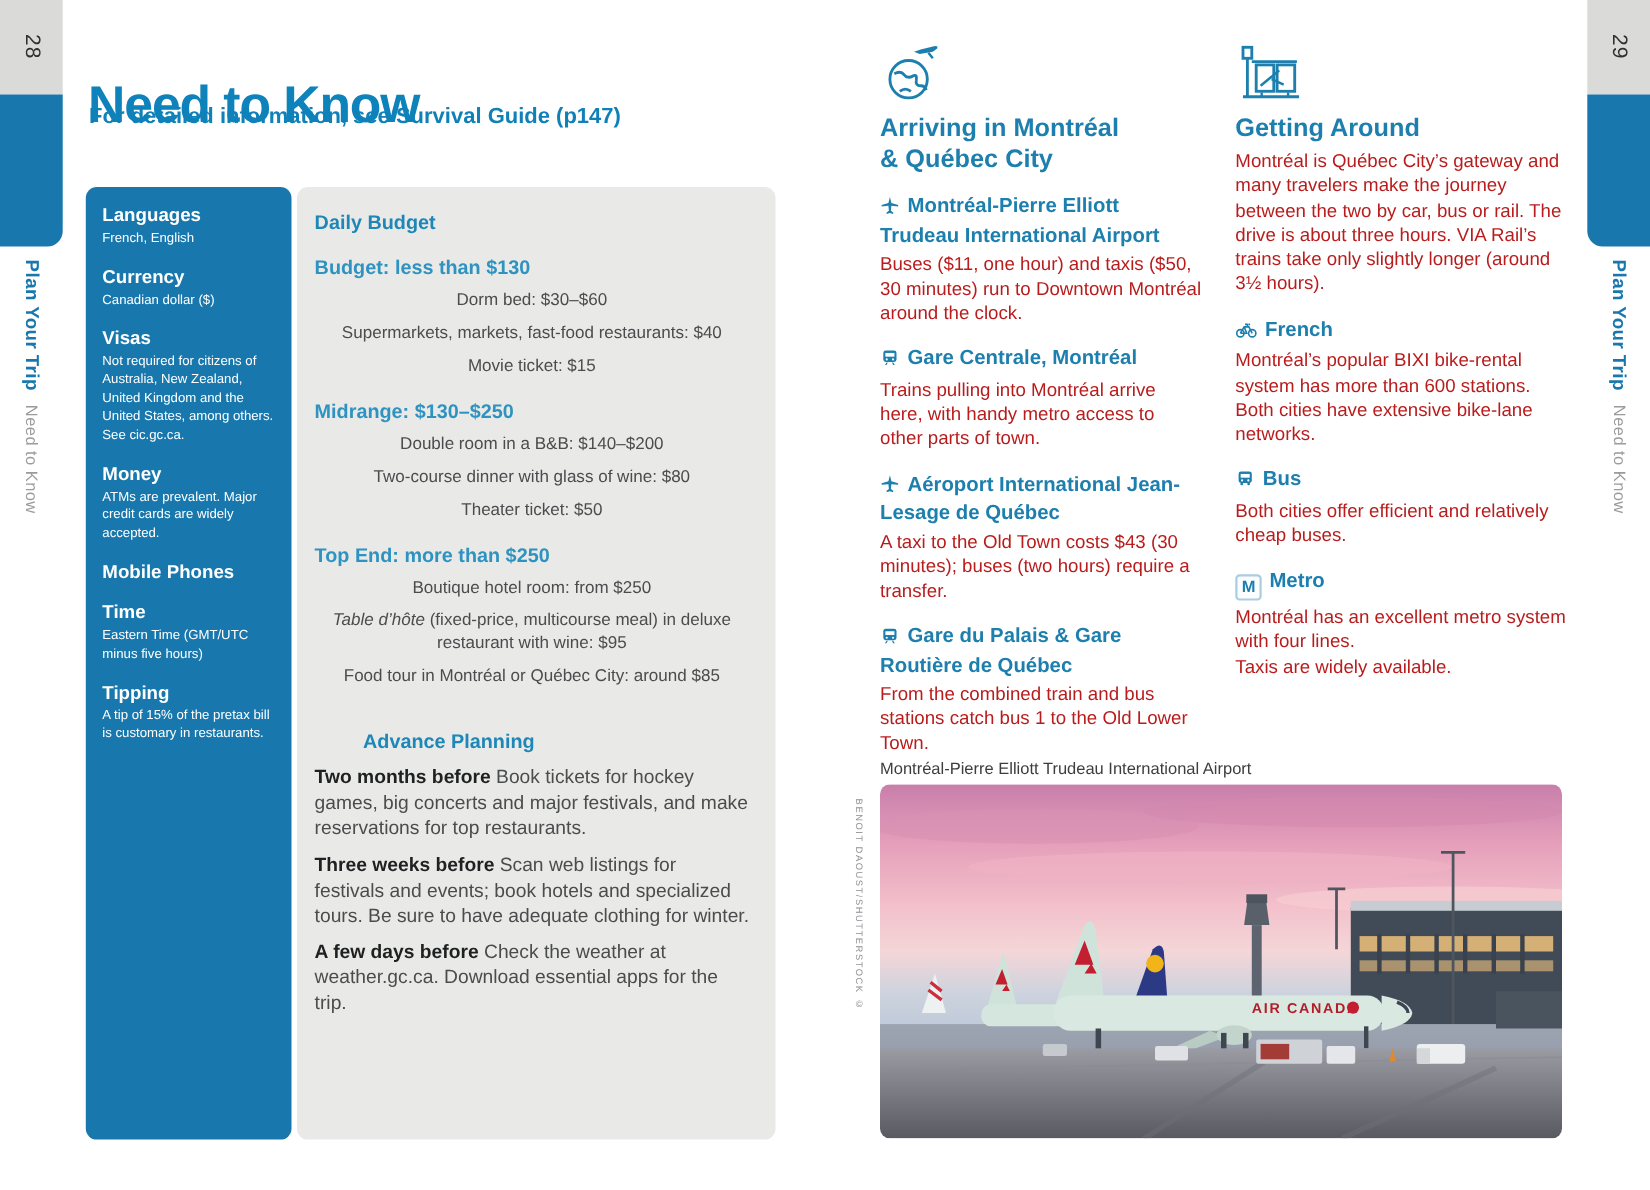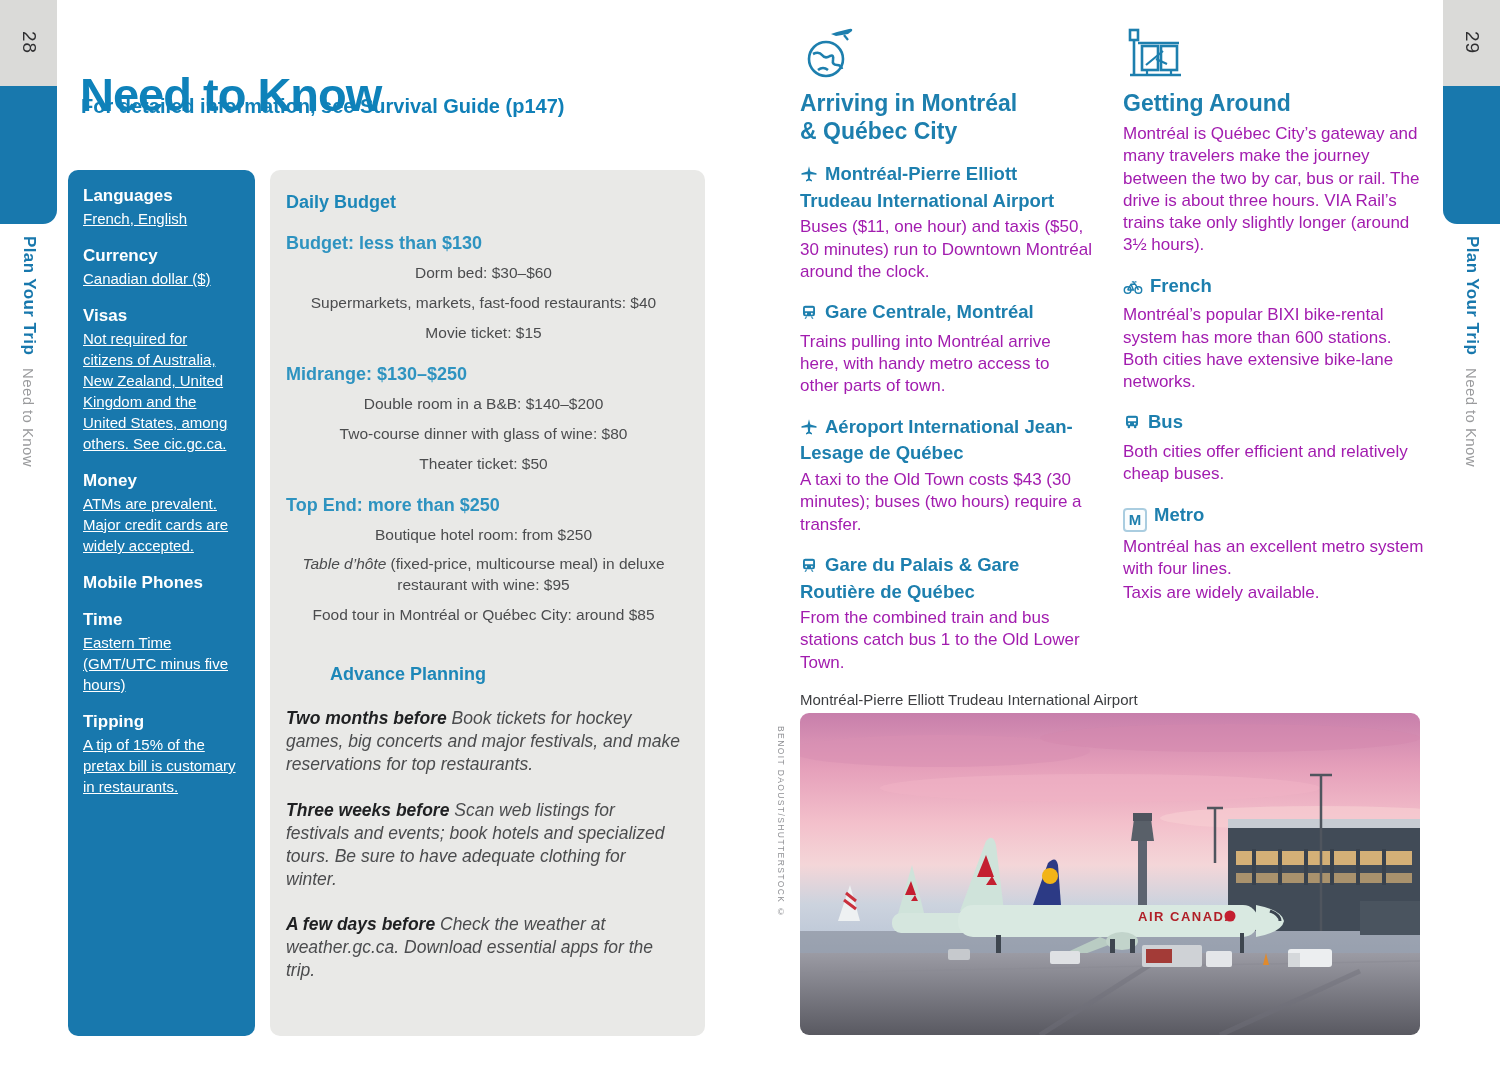--- a/index.html
+++ b/index.html
@@ -24,45 +24,45 @@
   .side-label .bold{font-size:17px;font-weight:700;color:#1878ad;letter-spacing:.4px;}
   .side-label .lite{font-size:15px;color:#9a9b9d;letter-spacing:.4px;}
 
   
   .page-title{position:absolute;left:80px;top:36px;font-size:47px;font-weight:700;
     color:#0e82ba;letter-spacing:-1px;}
   .page-subtitle{position:absolute;left:81px;top:95px;font-size:20px;font-weight:700;
     color:#1080b8;}
 
   
-  .facts-panel{position:absolute;left:68px;top:170px;width:187px;height:866px;
+  .facts-panel{position:absolute;left:78px;top:170px;width:187px;height:866px;
     background:#1878ad;border-radius:10px;box-sizing:border-box;padding:16px 15px;color:#fff;}
   .fact{margin-bottom:17px;}
   .fact-label{font-size:17px;font-weight:700;margin-bottom:2px;}
-  .fact-text{font-size:15px;line-height:1.4;text-decoration:underline;}
+  .fact-text{font-size:12px;line-height:1.4;}
 
   .budget-panel{position:absolute;left:270px;top:170px;width:435px;height:866px;
     background:#e9e9e7;border-radius:10px;box-sizing:border-box;padding:16px 24px 16px 16px;}
   .h2-gray{font-size:18px;font-weight:700;color:#1d87b8;margin:6px 0 2px 0;}
   .tier-head{font-size:18px;font-weight:700;color:#2e93c0;margin:20px 0 3px 0;}
   .budget-item{font-size:15.5px;color:#4b4c4e;line-height:1.35;margin:9px 0;text-align:center;}
   .budget-item .it{font-style:italic;}
   .planning-title{margin-top:38px;margin-left:44px;}
-  .plan-para{font-size:17.5px;color:#4b4c4e;line-height:1.32;margin:22px 0;font-style:italic;}
+  .plan-para{font-size:17.5px;color:#4b4c4e;line-height:1.32;margin:10px 0;}
   .plan-para b{color:#1f2022;}
 
   
-  .col{position:absolute;top:23px;}
+  .col{position:absolute;top:36px;}
   .col1{left:800px;width:292px;}
   .col2{left:1123px;width:302px;}
   .col-icon{height:62px;margin-bottom:4px;color:#1d7fae;}
   .h2-col{font-size:23px;font-weight:700;color:#1d7fae;line-height:1.22;margin:4px 0 2px 0;}
   .sec-head{font-size:18.5px;font-weight:700;color:#1d7fae;line-height:1.28;margin:17px 0 4px 0;}
   .sec-head .ic{display:inline-block;vertical-align:-3px;margin-right:7px;color:#1d7fae;}
-  .sec-body{font-size:17px;color:#a21caf;line-height:1.31;margin:2px 0;}
+  .sec-body{font-size:17px;color:#b91c1c;line-height:1.31;margin:2px 0;}
   .intro{margin-top:6px;}
   .metro-badge{display:inline-block;width:20px;height:20px;border:2px solid #aacde0;
     border-radius:4px;background:#fbfdfe;color:#1d7fae;font-size:15px;font-weight:700;
     line-height:20px;text-align:center;vertical-align:-4px;margin-right:7px;}
 
   
   .photo-caption{position:absolute;left:800px;top:691px;font-size:15px;color:#3c3d40;}
   .photo-frame{position:absolute;left:800px;top:713px;width:620px;height:322px;
     border-radius:9px;overflow:hidden;}
   .photo-credit{position:absolute;left:776px;top:726px;font-size:8.5px;letter-spacing:1.4px;

